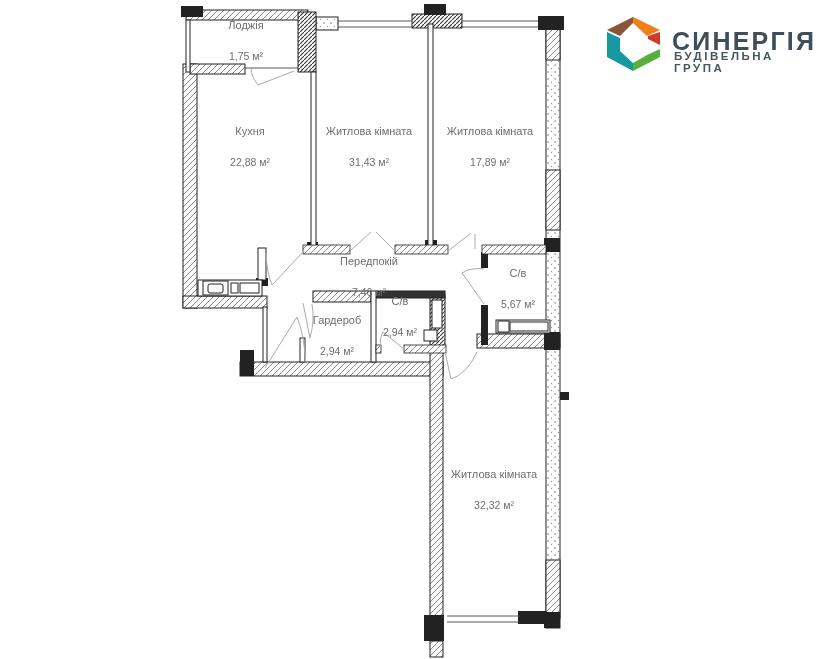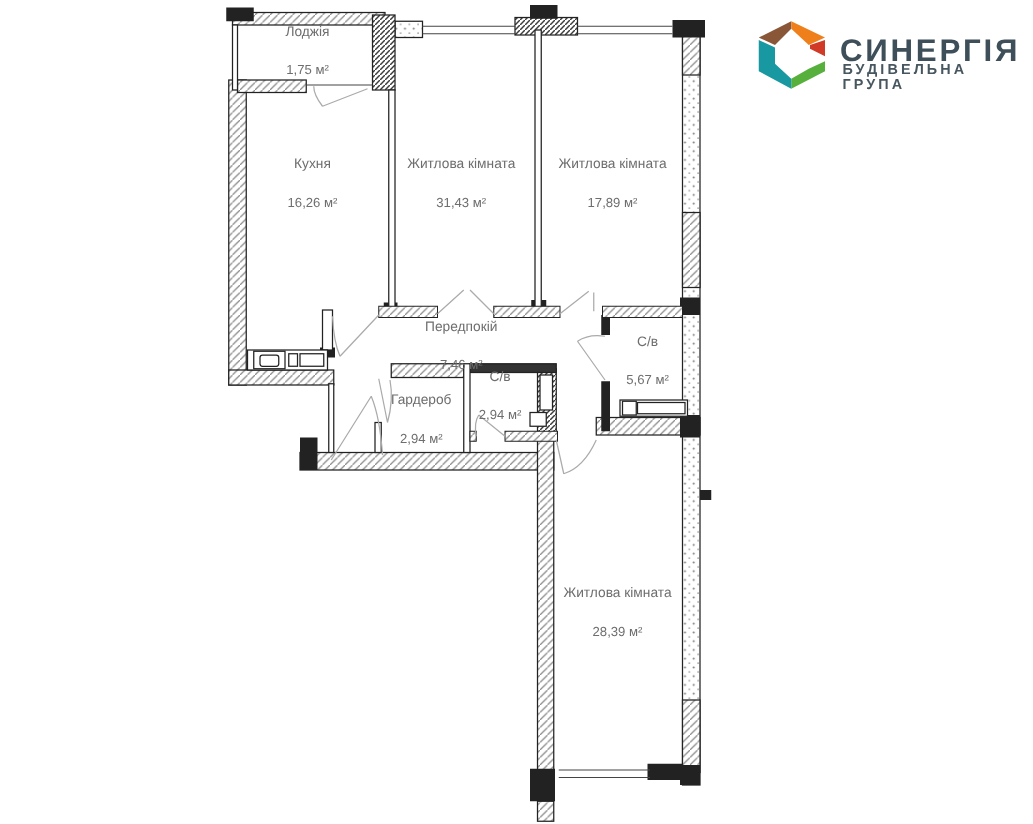--- a/index.html
+++ b/index.html
@@ -133,21 +133,21 @@
       <rect x="424" y="330" width="13" height="11"></rect>
     </g>
   </svg>
 
   <div class="room-label" style="left:246px;top:41px">
     <span class="room-name">Лоджія</span>
     <span class="room-area">1,75 м²</span>
   </div>
   <div class="room-label" style="left:250px;top:147px">
     <span class="room-name">Кухня</span>
-    <span class="room-area">16,26 м²</span>
+    <span class="room-area">22,88 м²</span>
   </div>
   <div class="room-label" style="left:369px;top:147px">
     <span class="room-name">Житлова кімната</span>
     <span class="room-area">31,43 м²</span>
   </div>
   <div class="room-label" style="left:490px;top:147px">
     <span class="room-name">Житлова кімната</span>
     <span class="room-area">17,89 м²</span>
   </div>
   <div class="room-label" style="left:369px;top:277px">
@@ -161,21 +161,21 @@
   <div class="room-label" style="left:337px;top:336px">
     <span class="room-name">Гардероб</span>
     <span class="room-area">2,94 м²</span>
   </div>
   <div class="room-label" style="left:400px;top:317px">
     <span class="room-name">С/в</span>
     <span class="room-area">2,94 м²</span>
   </div>
   <div class="room-label" style="left:494px;top:490px">
     <span class="room-name">Житлова кімната</span>
-    <span class="room-area">28,39 м²</span>
+    <span class="room-area">32,32 м²</span>
   </div>
 
   <div id="logo">
     <svg id="logo-cube" width="62" height="60" viewBox="0 0 62 60">
       <path d="M30,2 L4,15 L17,21 L30,8 Z" fill="#8a5638"></path>
       <path d="M30,2 L57,15 L44,21 L30,8 Z" fill="#ef7f1b"></path>
       <path d="M57,17 L57,30 L45,24 L45,21 Z" fill="#d03a27"></path>
       <path d="M57,34 L57,42 L30,56 L30,48 L44,40 Z" fill="#58b03c"></path>
       <path d="M4,17 L17,23 L17,36 L30,48 L30,56 L4,42 Z" fill="#1899a1"></path>
     </svg>

